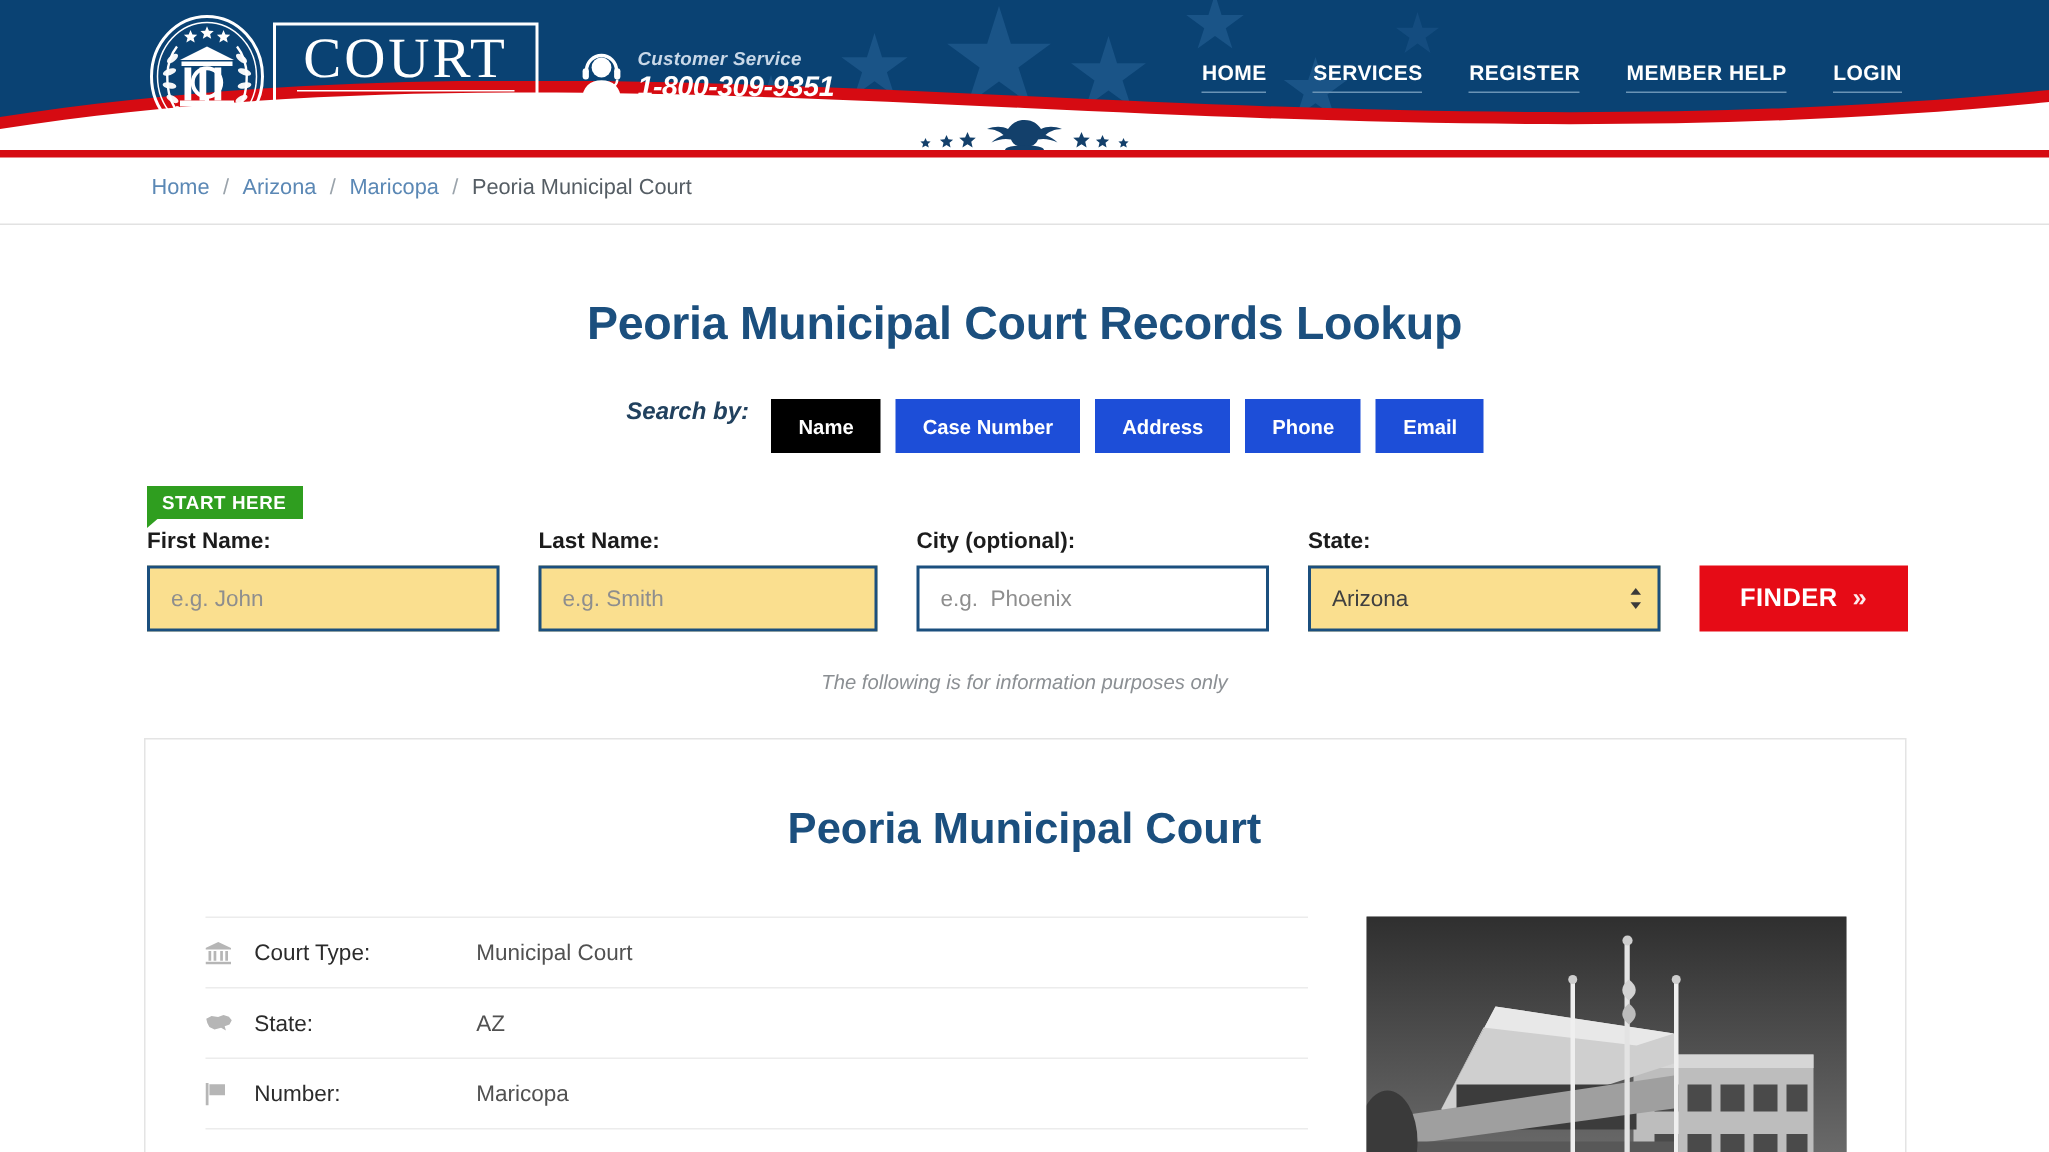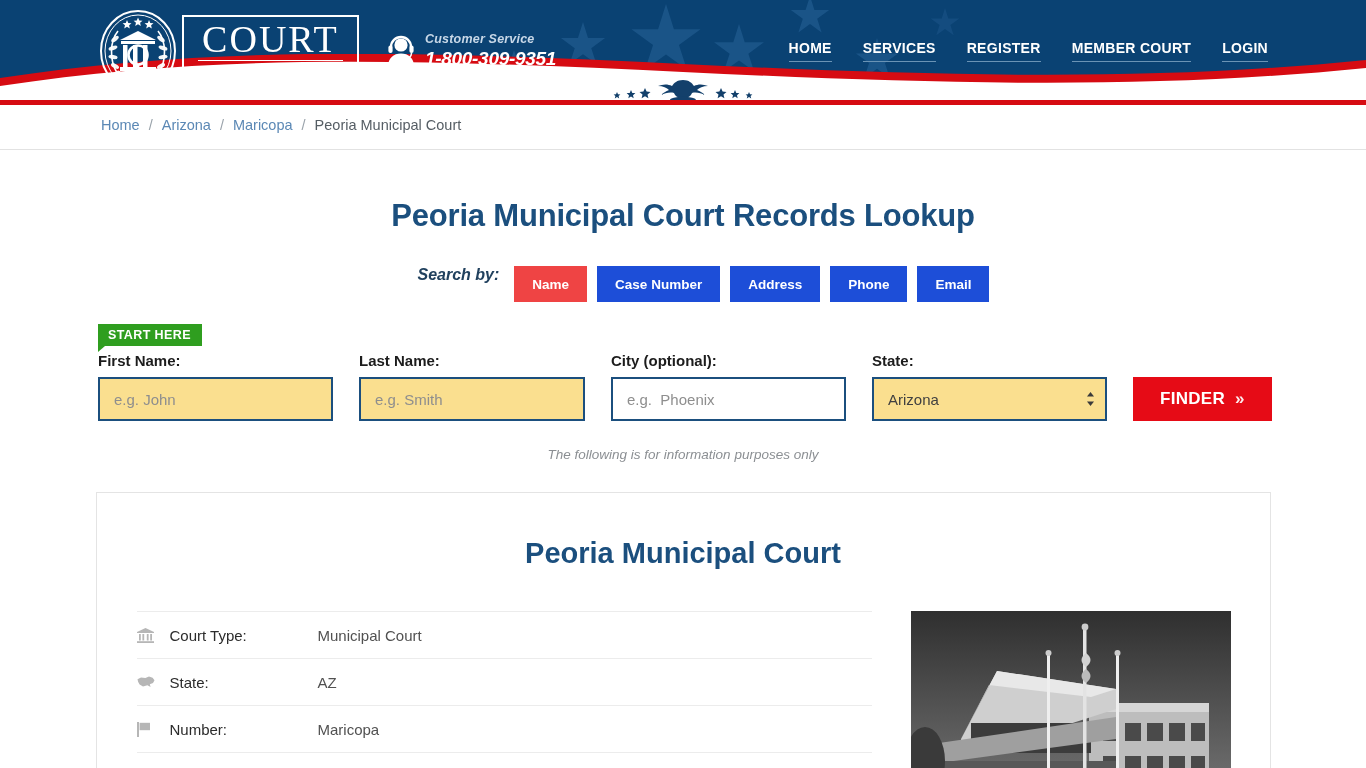--- a/index.html
+++ b/index.html
@@ -164,21 +164,21 @@
     color: #ffffff;
     font-size: 13.5px;
     font-weight: bold;
     border: none;
     height: 36px;
     padding: 0 18px;
     cursor: pointer;
     font-family: "Liberation Sans", sans-serif;
     white-space: nowrap;
   }
-  .tab.active { background: #ef4444; }
+  .tab.active { background: #000000; }
 
   
   .formwrap {
     position: relative;
     width: 1170px;
     margin: 22px auto 0 auto;
   }
   .start-here {
     position: absolute;
     left: 0; top: 0;
@@ -410,21 +410,21 @@
       <div>
         <div class="cs-label">Customer Service</div>
         <div class="cs-phone">1-800-309-9351</div>
       </div>
     </div>
 
     <nav class="nav">
       <a href="#">HOME</a>
       <a href="#">SERVICES</a>
       <a href="#">REGISTER</a>
-      <a href="#">MEMBER COURT</a>
+      <a href="#">MEMBER HELP</a>
       <a href="#">LOGIN</a>
     </nav>
 
   </div>
 </div>
 <div class="redbar"></div>
 
 <div class="crumbbar">
   <div class="crumbs">
     <a href="#">Home</a>

